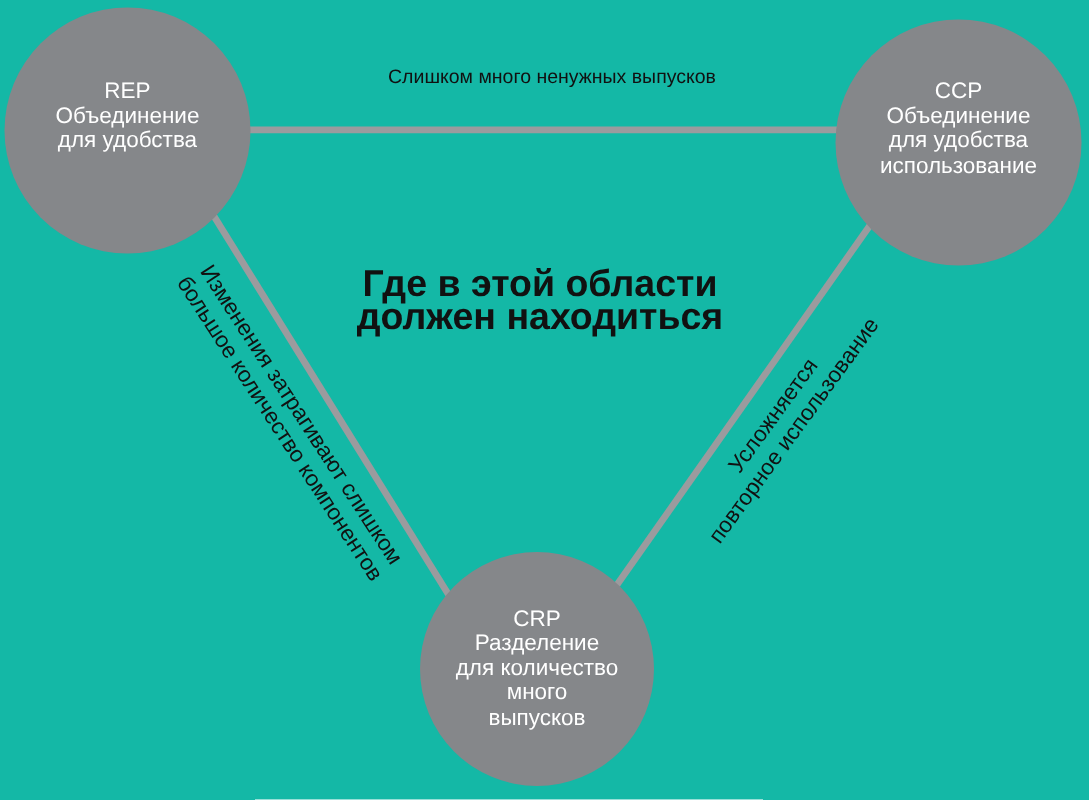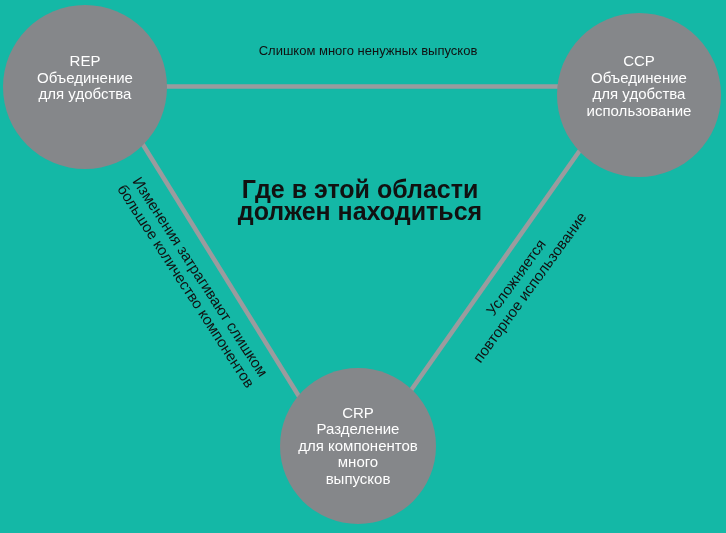--- a/index.html
+++ b/index.html
@@ -94,21 +94,21 @@
   <div class="node" id="node-ccp">
     <span>CCP</span>
     <span>Объединение</span>
     <span>для удобства</span>
     <span>использование</span>
   </div>
 
   <div class="node" id="node-crp">
     <span>CRP</span>
     <span>Разделение</span>
-    <span>для компонентов</span>
+    <span>для количество</span>
     <span>много</span>
     <span>выпусков</span>
   </div>
 
   <div class="edge-label-h">Слишком много ненужных выпусков</div>
 
   <div class="center-question">
     <span>Где в этой области</span>
     <span>должен находиться</span>
   </div>

